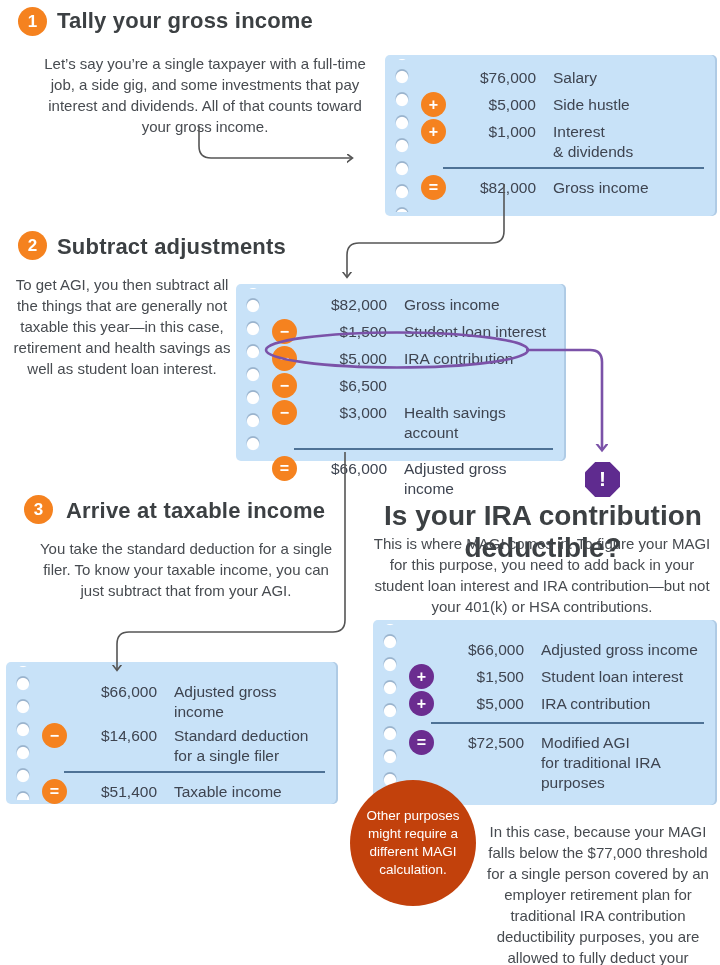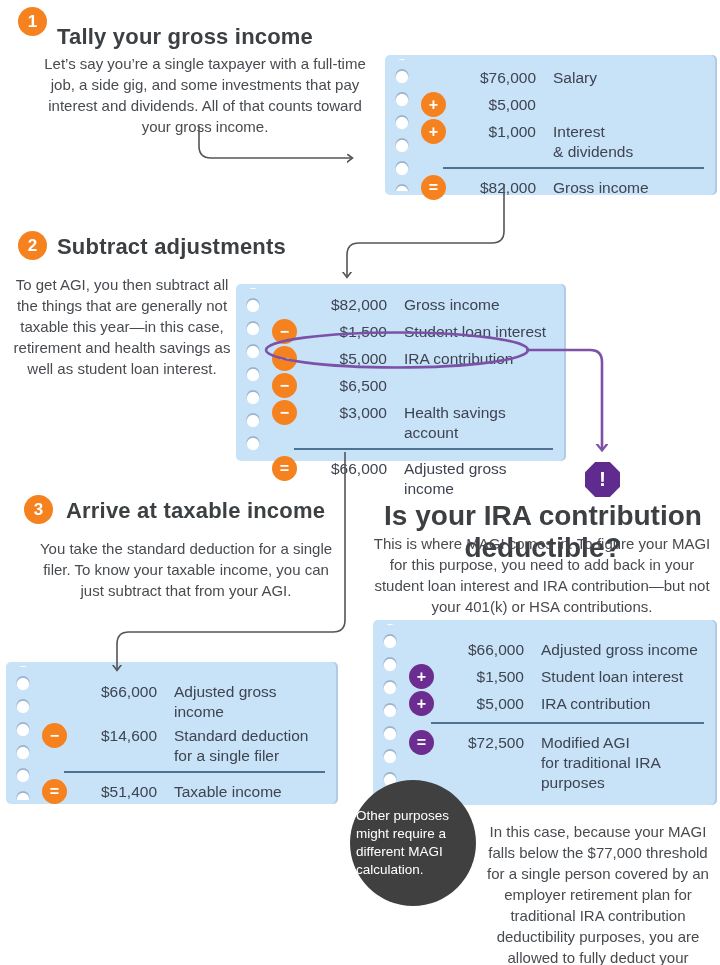--- a/index.html
+++ b/index.html
@@ -42,46 +42,47 @@
   
   #overlay { position:absolute; left:0; top:0; z-index:3; pointer-events:none; }
 
   
   .alert-octagon {
     width:35px; height:35px; background:#5f2b8f; z-index:4;
     clip-path:polygon(29% 0%,71% 0%,100% 29%,100% 71%,71% 100%,29% 100%,0% 71%,0% 29%);
     color:#fff; font-weight:bold; font-size:21px; text-align:center; line-height:34px;
   }
   .bubble {
-    width:126px; height:126px; border-radius:50%; background:#404040; z-index:4;
-    display:flex; align-items:center; justify-content:center; text-align:left;
+    width:126px; height:126px; border-radius:50%; background:#c2410c; z-index:4;
+    display:flex; align-items:center; justify-content:center; text-align:center;
     color:#fff; font-size:13.5px; line-height:18px; padding:6px; box-sizing:border-box;
   }
   .ira-heading { font-size:28px; font-weight:bold; color:#3c4043; text-align:center; z-index:2; }
 </style>
 </head>
 <body>
 
 <div id="canvas">
 
   <div class="abs step-badge" style="left:18px; top:7px;">1</div>
-  <div class="abs step-title" style="left:57px; top:24px;">Tally your gross income</div>
+  <div class="abs step-title" style="left:57px; top:8px;">Tally your gross income</div>
   <div class="abs para" style="left:40px; top:53px; width:330px;">Let’s say you’re a single taxpayer with a full-time job, a side gig, and some investments that pay interest and dividends. All of that counts toward your gross income.</div>
 
-  <div class="card orange-ops" style="left:385px; top:55px; width:332px; height:140px;">
+  <div class="card orange-ops" style="left:385px; top:55px; width:332px; height:161px;">
     <div class="holes"></div>
     <div class="rows">
       <div class="crow">
         <span class="op"></span>
         <span class="amt">$76,000</span>
         <span class="lbl">Salary</span>
       </div>
       <div class="crow">
         <span class="op">+</span>
         <span class="amt">$5,000</span>
+        <span class="lbl">Side hustle</span>
       </div>
       <div class="crow">
         <span class="op">+</span>
         <span class="amt">$1,000</span>
         <span class="lbl">Interest
 &amp; dividends</span>
       </div>
       <div class="sep"></div>
       <div class="crow">
         <span class="op">=</span>

